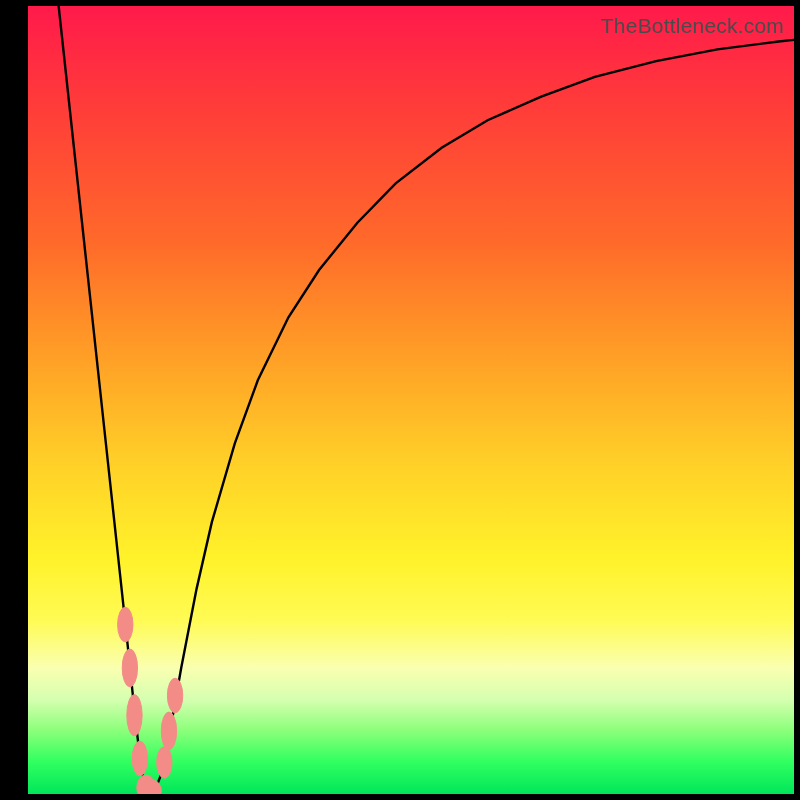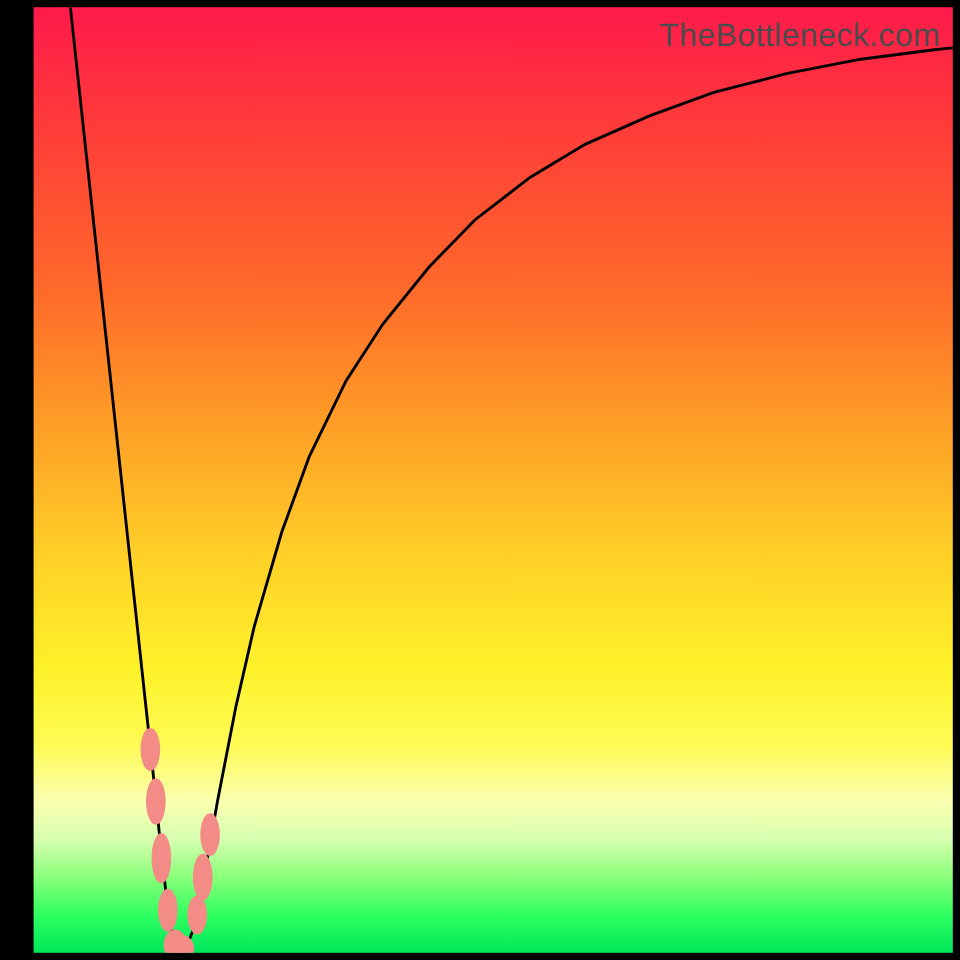--- a/index.html
+++ b/index.html
@@ -36,21 +36,21 @@
       #8aff7a 92%,
       #2fff60 96%,
       #00e65a 100%
     );
   }
   .watermark {
     position: absolute;
     top: 8px;
     right: 10px;
     color: #4b4b4b;
-    font-size: 27px;
+    font-size: 21px;
     font-weight: 400;
     letter-spacing: 0.2px;
     user-select: none;
     z-index: 5;
     text-align: right;
   }
   svg.curve {
     position: absolute;
     left: 0;
     top: 0;

